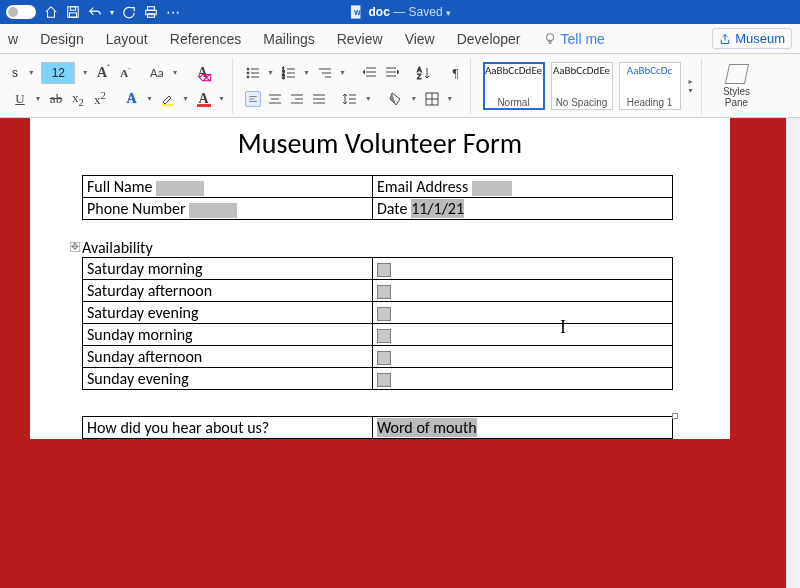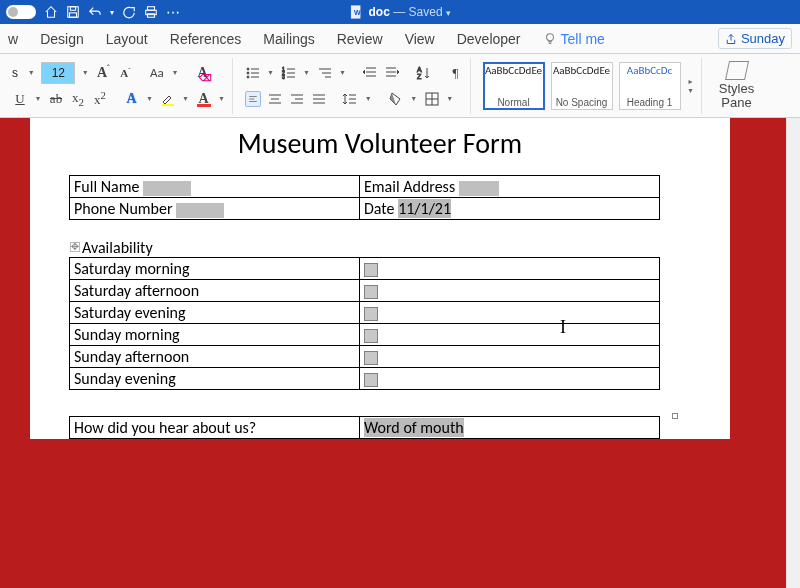--- a/index.html
+++ b/index.html
@@ -82,22 +82,22 @@
   .letter { font-family: "Times New Roman", serif; font-weight: bold; font-size: 14px; }
   .style-card {
     width: 62px; height: 48px; border: 1px solid #ccc; display:flex; flex-direction:column;
     align-items:center; justify-content:center; cursor:pointer; background:#fff; font-size:10px;
   }
   .style-card.sel { border-color:#2a6ad0; box-shadow: 0 0 0 1px #2a6ad0 inset; }
   .style-sample { font-size: 11px; font-family: Calibri,Arial,sans-serif; }
   .style-sample.h1 { color:#2a6ad0; }
   .style-label { color:#555;margin-top:20px; }
   .styles-pane {
-    width: 46px; height: 50px; display:flex; flex-direction:column; align-items:center; justify-content:flex-start;
-    gap:2px; cursor:pointer; font-size:13px; color:#444;
+    width: 46px; height: 50px; display:flex; flex-direction:column; align-items:center; justify-content:center;
+    gap:2px; cursor:pointer; font-size:10px; color:#444;
   }
   .styles-pane .sp-icon { width:20px; height:20px; border:1px solid #888; transform: skewX(-12deg); }
   
   .canvas-outer {
     position: absolute; left: 0; top: 118px; right: 14px; bottom: 0;
     background: #b91c1c;
     overflow: auto;
   }
   .scrollbar-v {
     position: absolute; right: 0; top: 118px; bottom: 0; width: 14px;
@@ -112,21 +112,21 @@
   }
   .doc-title {
     text-align: center;
     font-size: 28px;
     padding: 8px 0 14px 0;
     font-family: Calibri, Arial, sans-serif;
   }
   table.form {
     border-collapse: collapse;
     width: 590px;
-    margin-left: 39px;
+    margin-left: 52px;
     table-layout: fixed;
   }
   table.form td {
     border: 1px solid #000;
     font-size: 16px;
     padding: 1px 4px;
     height: 20px;
     vertical-align: middle;
   }
   .placeholder {
@@ -234,21 +234,21 @@
           <circle cx="8" cy="6" r="4"></circle>
           <path d="M6 11 H10 M6.5 13 H9.5"></path>
         </svg>
       <span>Tell me</span>
     </span>
   </div>
   <div class="share-btn">
     <svg width="12" height="12" viewBox="0 0 16 16" fill="none" stroke="#175ABE" stroke-width="1.3">
         <path d="M8 2 L8 10 M8 2 L5 5 M8 2 L11 5 M3 9 V14 H13 V9"></path>
       </svg>
-    <span>Sunday</span>
+    <span>Museum</span>
   </div>
 </div>
 
 <div class="ribbon">
 
   <div class="group">
     <div class="stack">
       <div class="row">
         <span style="font-size:12px">s&nbsp;</span><span class="dd">▾</span>
         <div class="font-size-box">

